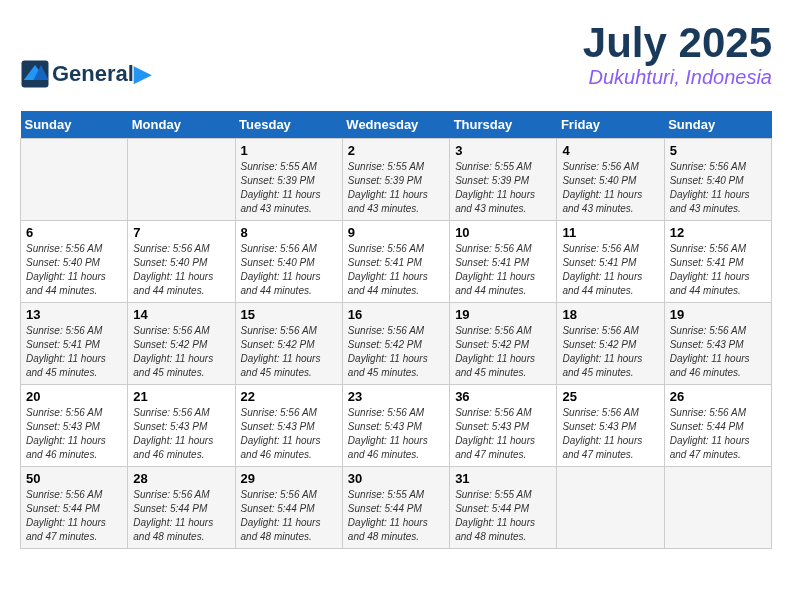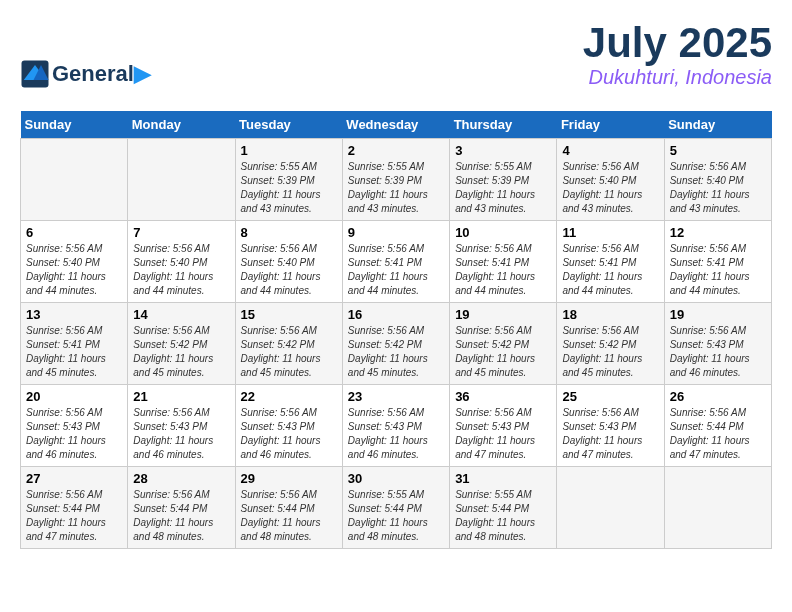--- a/index.html
+++ b/index.html
@@ -288,21 +288,21 @@
         </td>
         <td>
           <span class="day-number">26</span>
           <div class="day-info" style="white-space: pre-line;">Sunrise: 5:56 AM
 Sunset: 5:44 PM
 Daylight: 11 hours and 47 minutes.</div>
         </td>
       </tr>
       <tr>
         <td>
-          <span class="day-number">27</span>
+          <span class="day-number">50</span>
           <div class="day-info" style="white-space: pre-line;">Sunrise: 5:56 AM
 Sunset: 5:44 PM
 Daylight: 11 hours and 47 minutes.</div>
         </td>
         <td>
           <span class="day-number">28</span>
           <div class="day-info" style="white-space: pre-line;">Sunrise: 5:56 AM
 Sunset: 5:44 PM
 Daylight: 11 hours and 48 minutes.</div>
         </td>

